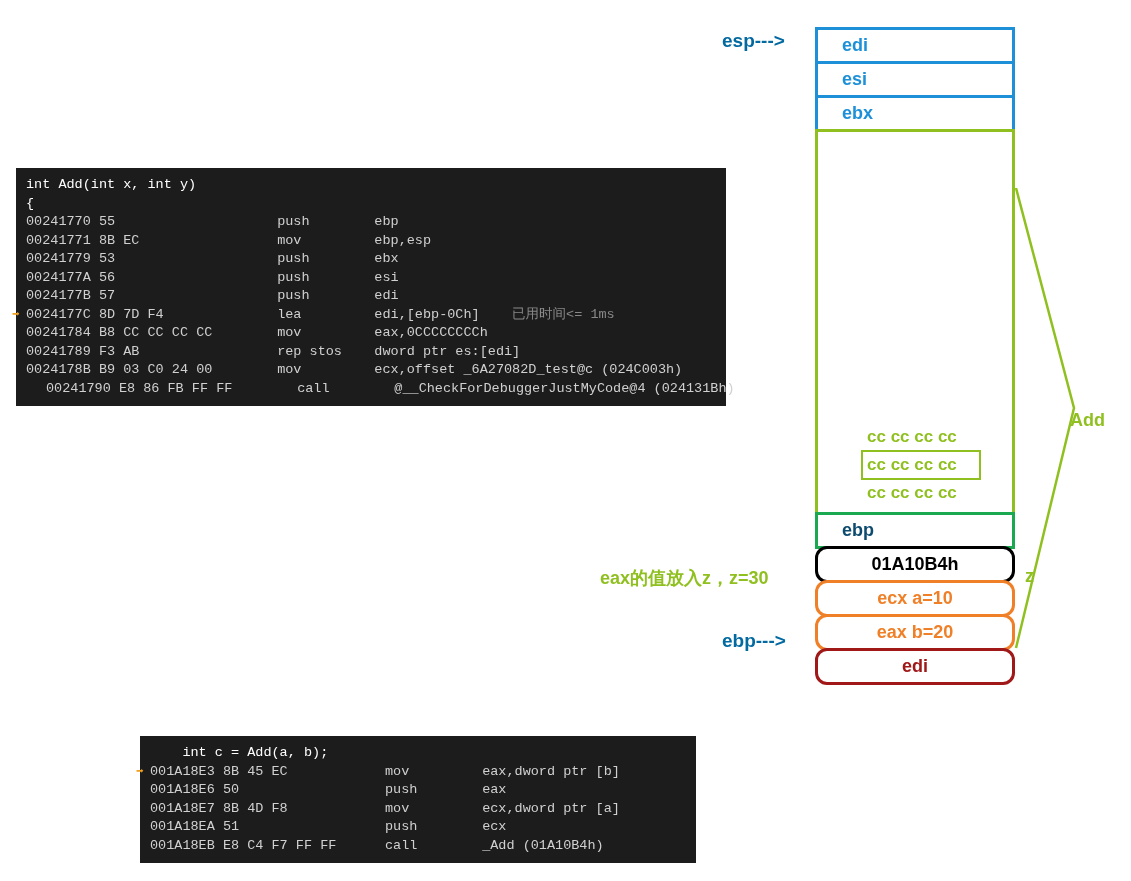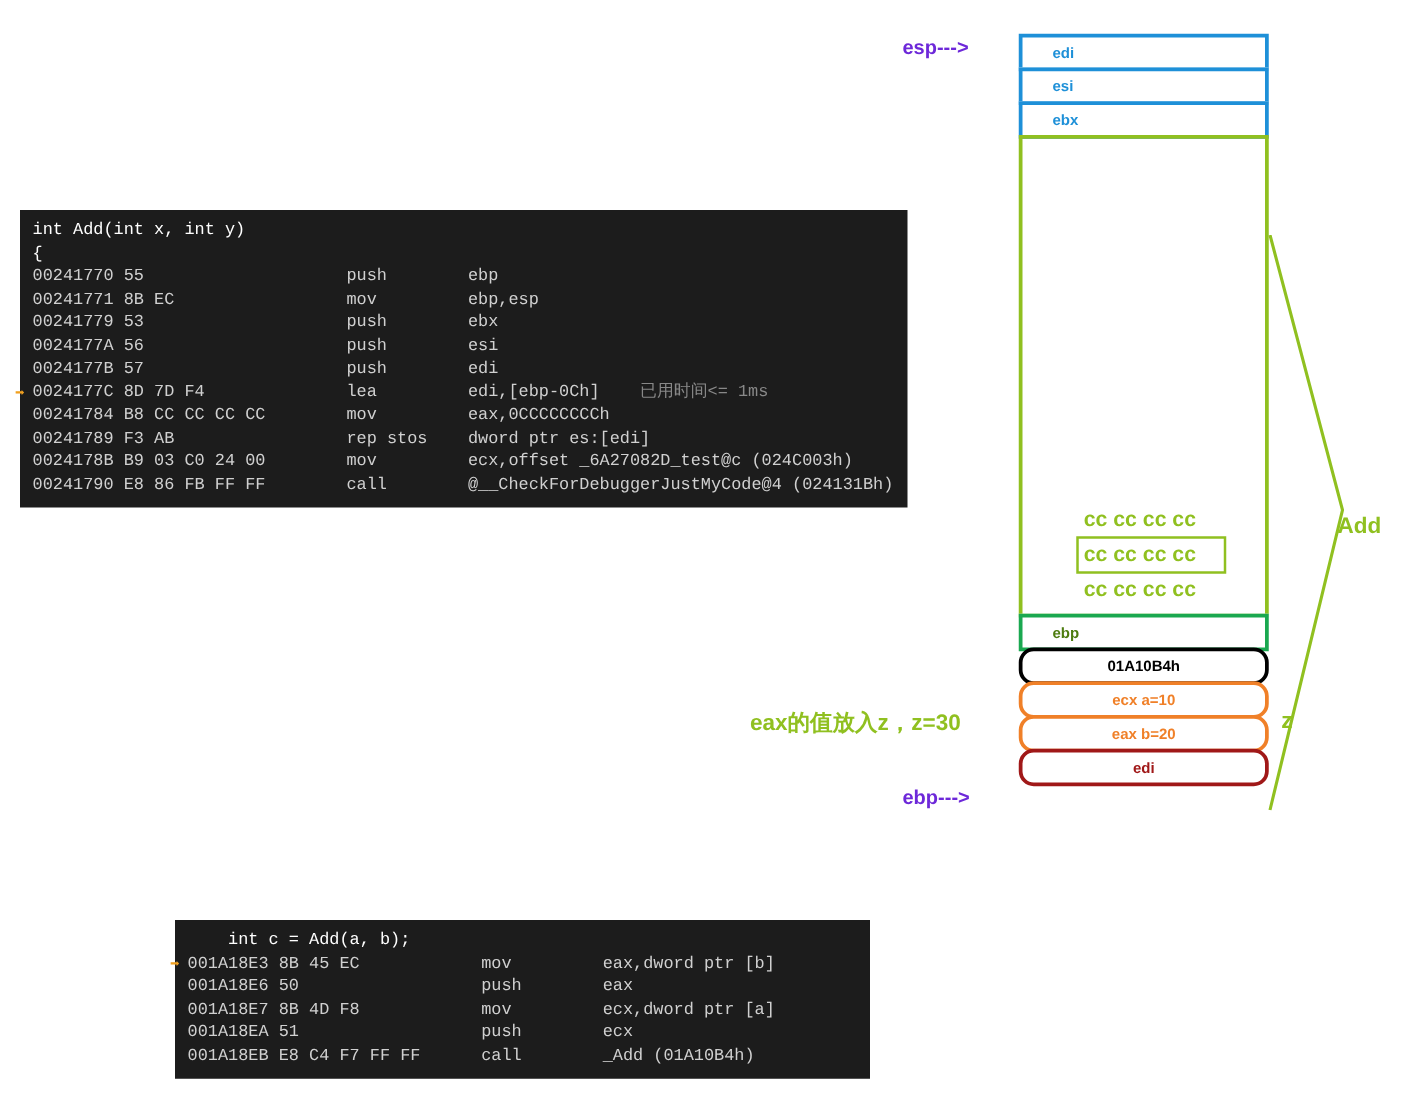--- a/index.html
+++ b/index.html
@@ -3,42 +3,42 @@
 <meta charset="utf-8">
 <style>
   * { box-sizing: border-box; margin: 0; padding: 0; }
   body { font-family: Consolas, "Courier New", monospace; background: #fff; width: 1131px; height: 881px; position: relative; }
   .disasm { position: absolute; background: #1c1c1c; color: #d0d0d0; font-size: 13.5px; padding: 8px 10px; line-height: 18.5px; }
   .disasm .hdr { color: #fff; }
   .row { white-space: pre; }
   .arrow-ind { position: absolute; color: #f0a020; font-size: 13px; }
   .timing { color: #888; }
   .stack { position: absolute; left: 815px; top: 30px; width: 200px; }
-  .cell { border: 3px solid; width: 200px; text-align: left; padding: 5px 0 5px 24px; font-size: 12px; font-weight: 600; font-family: -apple-system, "Segoe UI", sans-serif; margin-top: -3px; background: #fff; }
+  .cell { border: 3px solid; width: 200px; text-align: left; padding: 5px 0 5px 24px; font-size: 18px; font-weight: 600; font-family: -apple-system, "Segoe UI", sans-serif; margin-top: -3px; background: #fff; }
   .cell.ctr { text-align: center; padding-left: 0; border-radius: 12px; }
-  .ptr { position: absolute; color: #6d28d9; font-size: 16px; font-weight: 700; font-family: -apple-system, sans-serif; }
+  .ptr { position: absolute; color: #0369a1; font-size: 19px; font-weight: 700; font-family: -apple-system, sans-serif; }
   .note { position: absolute; font-size: 18px; font-weight: 600; font-family: -apple-system, "Segoe UI", sans-serif; }
   svg.brace { position: absolute; }
 </style>
 </head>
 <body>
 
 <div class="disasm" id="d1" style="left:16px; top:168px; width:710px;">
     <div class="row hdr">int Add(int x, int y)</div>
     <div class="row hdr">{</div>
     <div class="row" style="position:relative;">00241770 55                    push        ebp</div>
     <div class="row" style="position:relative;">00241771 8B EC                 mov         ebp,esp</div>
     <div class="row" style="position:relative;">00241779 53                    push        ebx</div>
     <div class="row" style="position:relative;">0024177A 56                    push        esi</div>
     <div class="row" style="position:relative;">0024177B 57                    push        edi</div>
     <div class="row" style="position:relative;"><span class="arrow-ind" style="left:-14px;">➡</span>0024177C 8D 7D F4              lea         edi,[ebp-0Ch]    <span class="timing">已用时间&lt;= 1ms</span></div>
     <div class="row" style="position:relative;">00241784 B8 CC CC CC CC        mov         eax,0CCCCCCCCh</div>
     <div class="row" style="position:relative;">00241789 F3 AB                 rep stos    dword ptr es:[edi]</div>
     <div class="row" style="position:relative;">0024178B B9 03 C0 24 00        mov         ecx,offset _6A27082D_test@c (024C003h)</div>
-    <div class="row" style="position:relative;">00241790 E8 86 FB FF FF        call        @__CheckForDebuggerJustMyCode@4 (024131Bh)</div>
+    <div class="row" style="position:relative;margin-left:20px;">00241790 E8 86 FB FF FF        call        @__CheckForDebuggerJustMyCode@4 (024131Bh)</div>
   </div>
 
 <div class="disasm" id="d2" style="left:140px; top:736px; width:556px;">
     <div class="row hdr">    int c = Add(a, b);</div>
     <div class="row" style="position:relative;"><span class="arrow-ind" style="left:-14px;">➡</span>001A18E3 8B 45 EC            mov         eax,dword ptr [b]</div>
     <div class="row" style="position:relative;">001A18E6 50                  push        eax</div>
     <div class="row" style="position:relative;">001A18E7 8B 4D F8            mov         ecx,dword ptr [a]</div>
     <div class="row" style="position:relative;">001A18EA 51                  push        ecx</div>
     <div class="row" style="position:relative;">001A18EB E8 C4 F7 FF FF      call        _Add (01A10B4h)</div>
   </div>
@@ -50,21 +50,21 @@
     <div class="cell" style="border-color:#1e90d8; color:#1e90d8;">esi</div>
     <div class="cell" style="border-color:#1e90d8; color:#1e90d8;">ebx</div>
     <div style="border:3px solid #90c020; width:200px; margin-top:-3px;padding-left:33px;">
       <div style="height:290px;"></div>
       <div style="padding:2px 0 6px 16px; color:#90c020; font-size:17px; font-weight:600; font-family:-apple-system,sans-serif; line-height:26px;">
         <div>cc cc cc cc</div>
         <div style="border:2px solid #90c020; width:120px; padding:0 4px; margin-left:-6px;">cc cc cc cc</div>
         <div>cc cc cc cc</div>
       </div>
     </div>
-    <div class="cell" style="border-color:#1aa850; color:#4d7c0f;">ebp</div>
+    <div class="cell" style="border-color:#1aa850; color:#0c4a6e;">ebp</div>
     <div class="cell ctr" style="border-color:#000; color:#000;">01A10B4h</div>
     <div class="cell ctr" style="border-color:#f08028; color:#f08028;">ecx  a=10</div>
     <div class="cell ctr" style="border-color:#f08028; color:#f08028;">eax  b=20</div>
     <div class="cell ctr" style="border-color:#a01818; color:#a01818;">edi</div>
   </div>
 
 <div class="note" style="left:600px; top:566px; color:#90c020;">eax的值放入z，z=30</div>
 <div class="note" style="left:1025px; top:566px; color:#90c020;">z</div>
 <div class="note" style="left:1070px; top:410px; color:#90c020;">Add</div>
 <div class="ptr" style="left:722px; top:630px;">ebp---&gt;</div>

